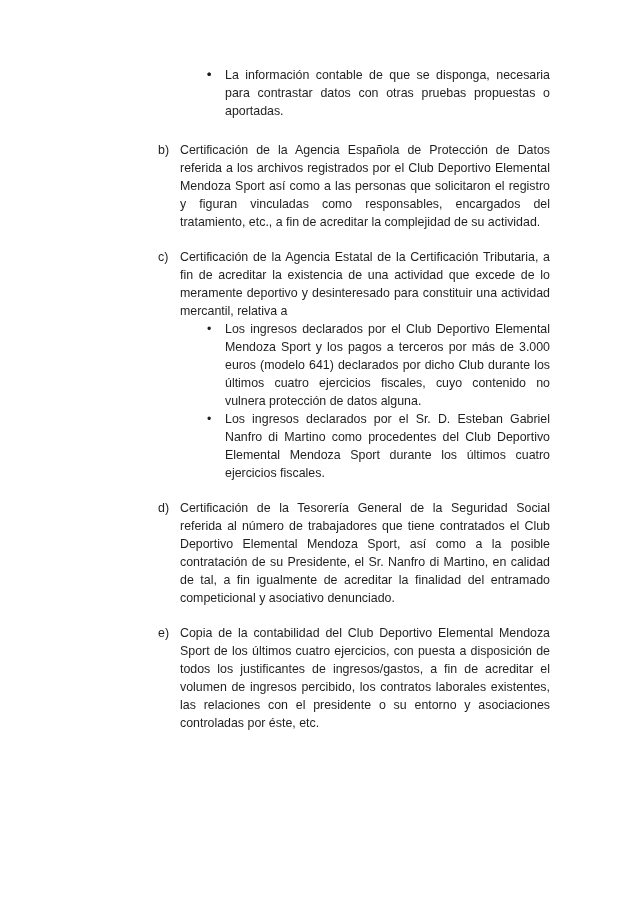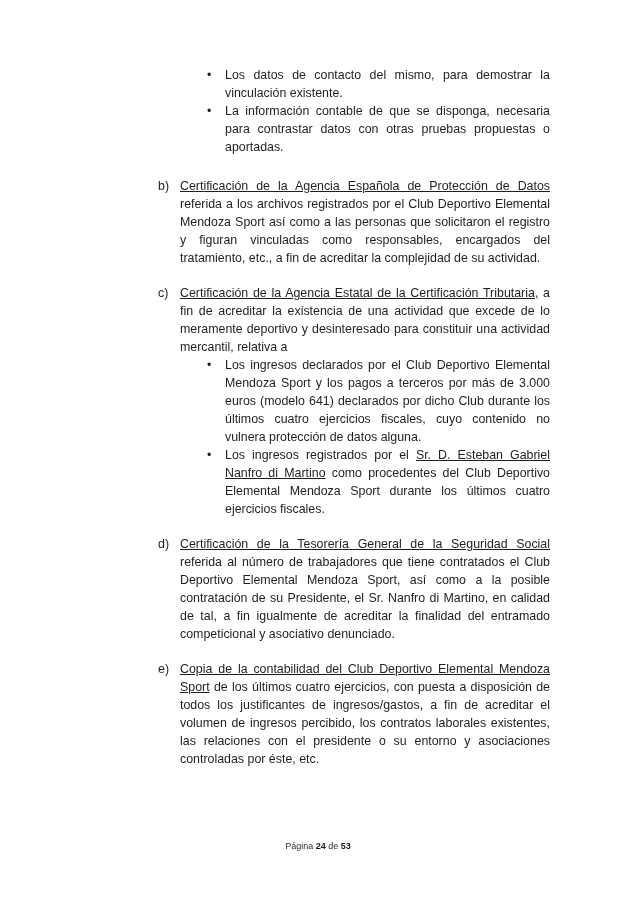--- a/index.html
+++ b/index.html
@@ -35,50 +35,49 @@
     position: relative;
     padding-left: 22px;
     text-align: justify;
   }
   .letter-item .letter-label {
     position: absolute;
     left: 0; top: 0;
   }
   .mt  { margin-top: 17px; }
   .mt-lg { margin-top: 21px; }
-  .u { text-decoration: underline; }
+  .u { }
   .footer {
     position: absolute;
     left: 0; top: 840px;
     width: 636px;
     text-align: center;
     font-size: 9px;
     line-height: 12px;
     color: #2e2e2e;
   }
   .footer b { font-weight: bold; color: #1a1a1a; }
 </style>
 </head>
 <body>
 
 <div class="page">
   <div class="content">
 
-    <div class="bullet-item"><span class="bullet-glyph">•</span><span>Los datos de contacto del mismo, para demostrar la vinculación existente.</span></div>
+    <div class="bullet-item"><span class="bullet-glyph">•</span></div>
 
     <div class="bullet-item"><span class="bullet-glyph">•</span><span>La información contable de que se disponga, necesaria para contrastar datos con otras pruebas propuestas o aportadas.</span></div>
 
     <div class="letter-item mt-lg"><span class="letter-label">b)</span><span class="u">Certificación de la Agencia Española de Protección de Datos</span><span> referida a los archivos registrados por el Club Deportivo Elemental Mendoza Sport así como a las personas que solicitaron el registro y figuran vinculadas como responsables, encargados del tratamiento, etc., a fin de acreditar la complejidad de su actividad.</span></div>
 
     <div class="letter-item mt"><span class="letter-label">c)</span><span class="u">Certificación de la Agencia Estatal de la Certificación Tributaria,</span><span> a fin de acreditar la existencia de una actividad que excede de lo meramente deportivo y desinteresado para constituir una actividad mercantil, relativa a</span></div>
 
     <div class="bullet-item"><span class="bullet-glyph">•</span><span>Los ingresos declarados por el Club Deportivo Elemental Mendoza Sport y los pagos a terceros por más de 3.000 euros (modelo 641) declarados por dicho Club durante los últimos cuatro ejercicios fiscales, cuyo contenido no vulnera protección de datos alguna.</span><span class="u"></span><span></span></div>
 
-    <div class="bullet-item"><span class="bullet-glyph">•</span><span>Los ingresos registrados por el </span><span class="u">Sr. D. Esteban Gabriel Nanfro di Martino</span><span> como procedentes del Club Deportivo Elemental Mendoza Sport durante los últimos cuatro ejercicios fiscales.</span></div>
+    <div class="bullet-item"><span class="bullet-glyph">•</span><span>Los ingresos declarados por el </span><span class="u">Sr. D. Esteban Gabriel Nanfro di Martino</span><span> como procedentes del Club Deportivo Elemental Mendoza Sport durante los últimos cuatro ejercicios fiscales.</span></div>
 
     <div class="letter-item mt"><span class="letter-label">d)</span><span class="u">Certificación de la Tesorería General de la Seguridad Social</span><span> referida al número de trabajadores que tiene contratados el Club Deportivo Elemental Mendoza Sport, así como a la posible contratación de su Presidente, el Sr. Nanfro di Martino, en calidad de tal, a fin igualmente de acreditar la finalidad del entramado competicional y asociativo denunciado.</span></div>
 
     <div class="letter-item mt"><span class="letter-label">e)</span><span class="u">Copia de la contabilidad del Club Deportivo Elemental Mendoza Sport</span><span> de los últimos cuatro ejercicios, con puesta a disposición de todos los justificantes de ingresos/gastos, a fin de acreditar el volumen de ingresos percibido, los contratos laborales existentes, las relaciones con el presidente o su entorno y asociaciones controladas por éste, etc.</span></div>
 
   </div>
 
-  <div class="footer"><span>Página </span><b>24</b><span> de </span><b>53</b></div>
 </div>
 
 </body></html>

